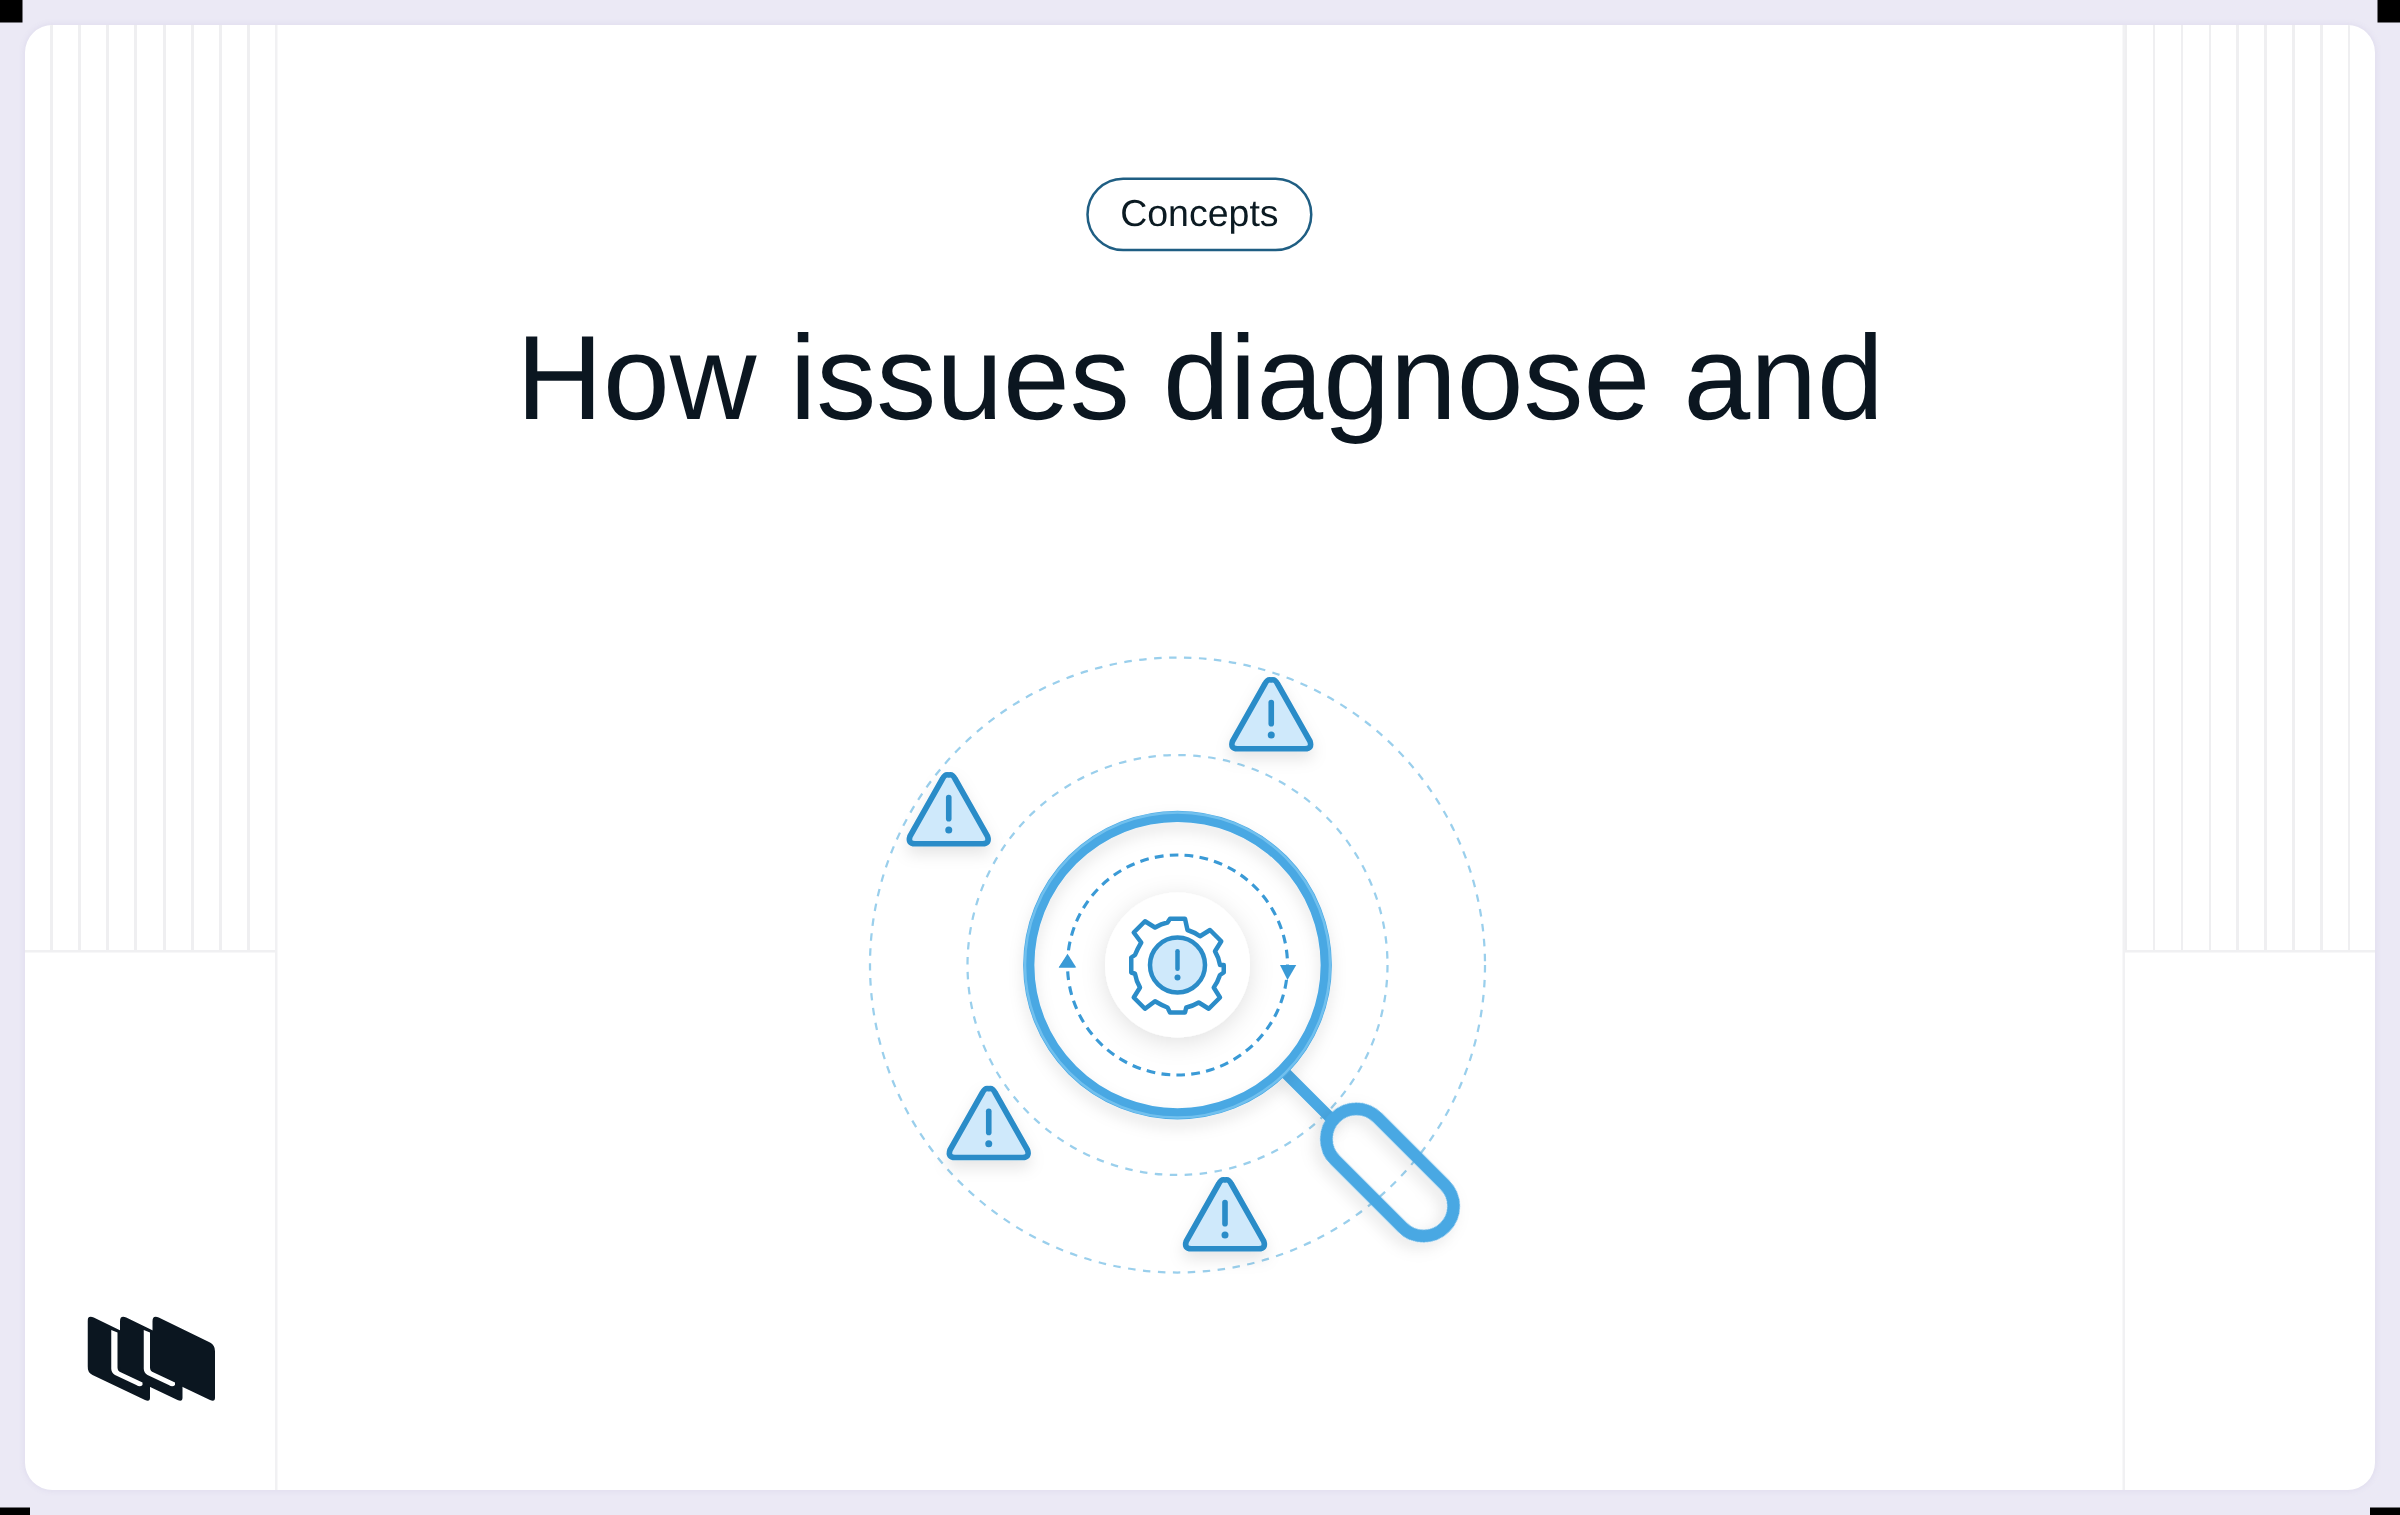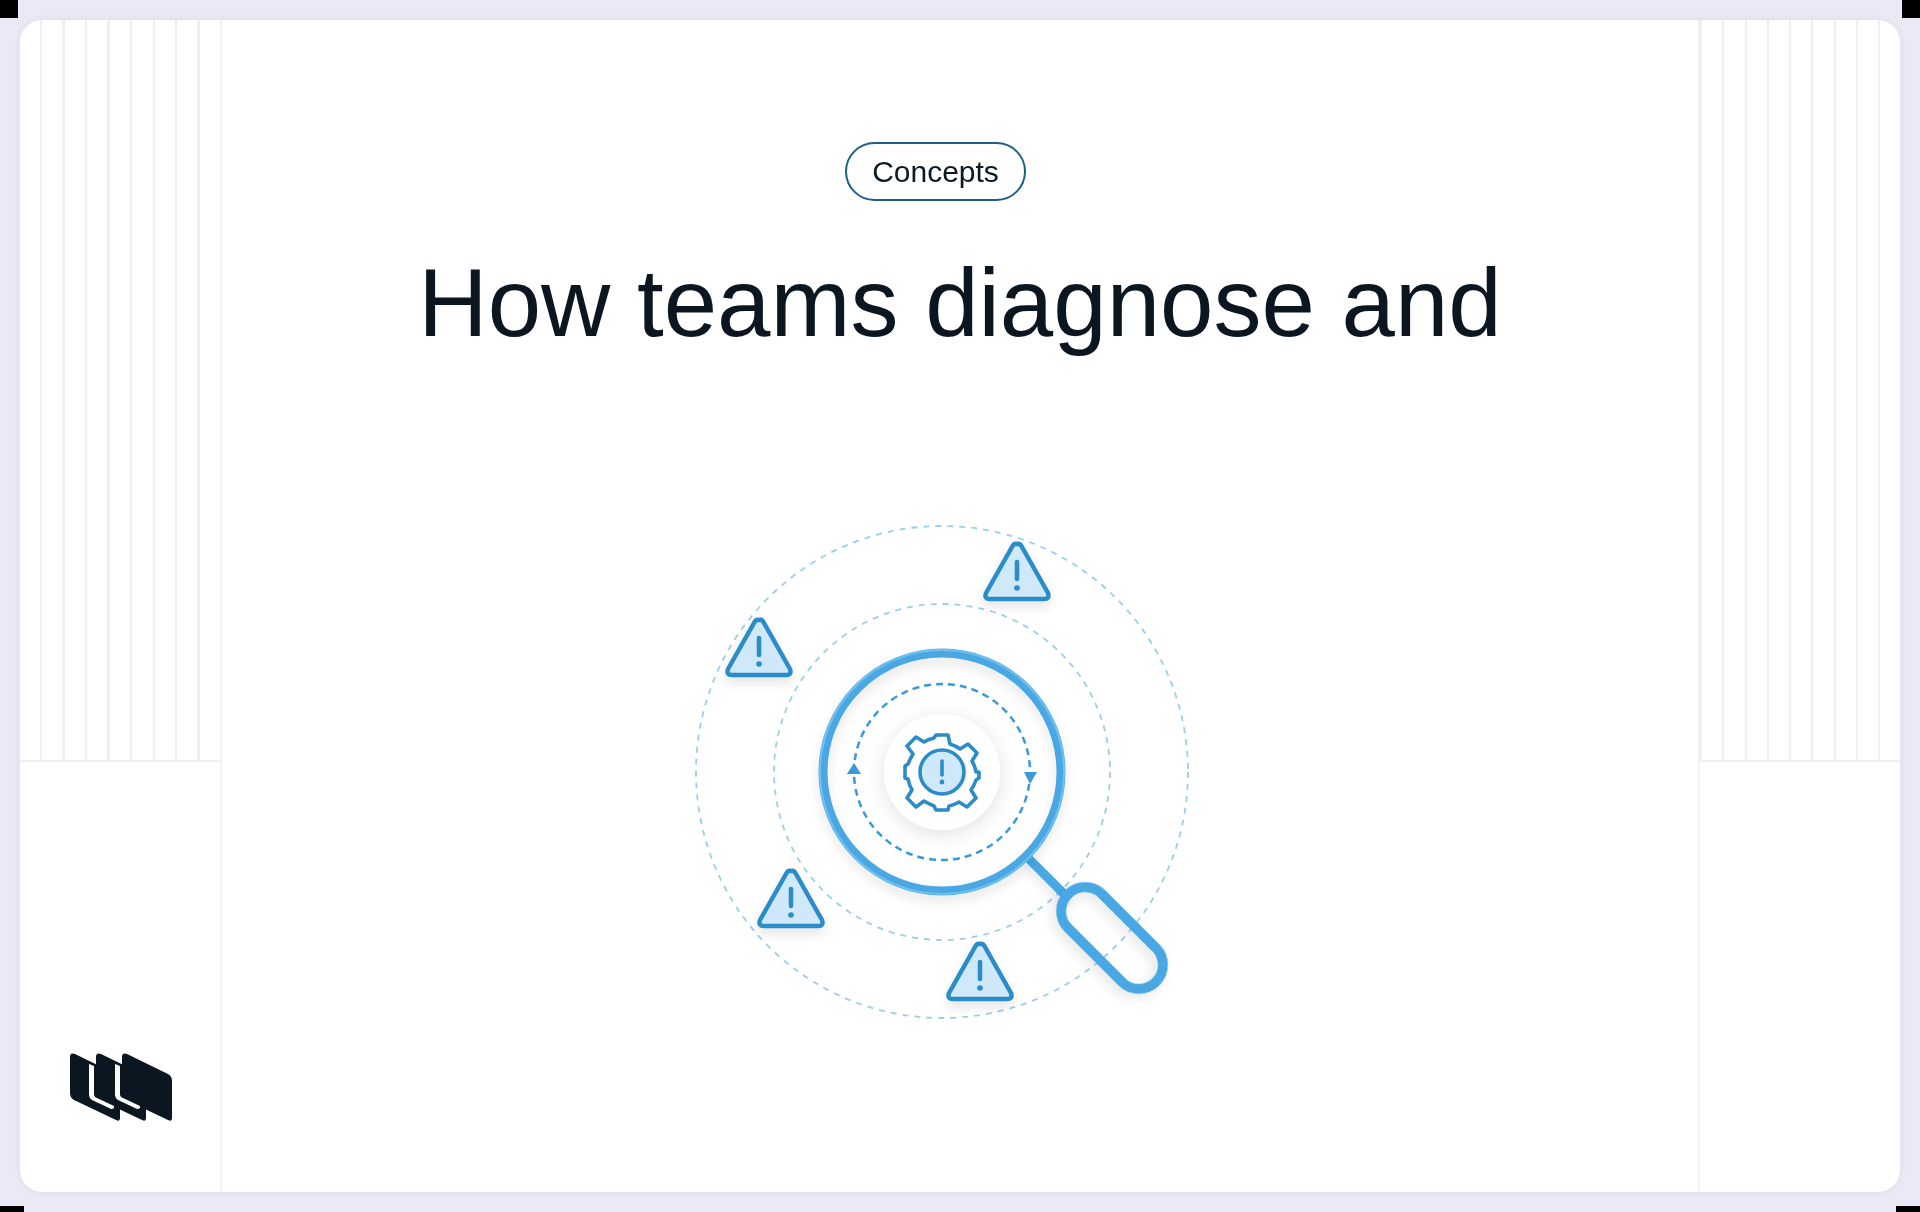--- a/index.html
+++ b/index.html
@@ -5,21 +5,21 @@
   html, body { margin:0; padding:0; }
   body { width:1920px; height:1212px; background:#ebe9f5; position:relative; overflow:hidden; font-family:"Liberation Sans", sans-serif; }
   .corner { position:absolute; width:18px; height:18px; background:#000; }
   .card { position:absolute; left:20px; top:20px; width:1880px; height:1172px; background:#ffffff; border-radius:22px; overflow:hidden; box-shadow:0 0 6px rgba(120,110,170,0.12); }
   .side { position:absolute; top:0; width:200px; height:1172px; }
   .side.left { left:0; border-right:2px solid #f1f1f3; }
   .side.right { right:0; border-left:2px solid #f1f1f3; }
   .stripes { position:absolute; left:0; top:0; width:100%; height:740px; border-bottom:2px solid #f0f0f2;
     background-image: repeating-linear-gradient(90deg, transparent 0px, transparent 20px, #efeff1 20px, #efeff1 22.5px); }
   .side.right .stripes { background-image: repeating-linear-gradient(90deg, #efeff1 0px, #efeff1 2px, transparent 2px, transparent 22.3px); }
-  .badge { position:absolute; left:845px; top:142px; width:177px; height:55px; border:2px solid #1f5e83; border-radius:30px;
+  .badge { position:absolute; left:869px; top:142px; width:177px; height:55px; border:2px solid #1f5e83; border-radius:30px;
     display:flex; align-items:center; justify-content:center; font-size:30px; color:#0b1a22; }
   .title { position:absolute; left:360px; top:248px; width:1200px; text-align:center; font-size:96px; line-height:110px; color:#0b1620; letter-spacing:0px; }
   .title div { white-space:nowrap; }
   .illus { position:absolute; left:680px; top:510px; width:560px; height:560px; }
   .logo { position:absolute; left:70px; top:1052px; width:102px; height:70px; }
 </style>
 </head>
 <body>
 
 <div class="corner" style="left:0;top:0;"></div>
@@ -34,21 +34,21 @@
   <div class="side right">
     <div class="stripes"></div>
   </div>
 </div>
 
 <div class="badge">
   <span>Concepts</span>
 </div>
 
 <div class="title">
-  <div>How teams diagnose and</div>
+  <div>How issues diagnose and</div>
 </div>
 
 <svg class="illus" viewBox="680 510 560 560" xmlns="http://www.w3.org/2000/svg">
   <defs>
     <filter id="soft" x="-50%" y="-50%" width="200%" height="200%">
       <feDropShadow dx="0" dy="6" stdDeviation="6" flood-color="#000" flood-opacity="0.10"></feDropShadow>
     </filter>
     <filter id="disk" x="-50%" y="-50%" width="200%" height="200%">
       <feDropShadow dx="0" dy="4" stdDeviation="10" flood-color="#000" flood-opacity="0.12"></feDropShadow>
     </filter>

